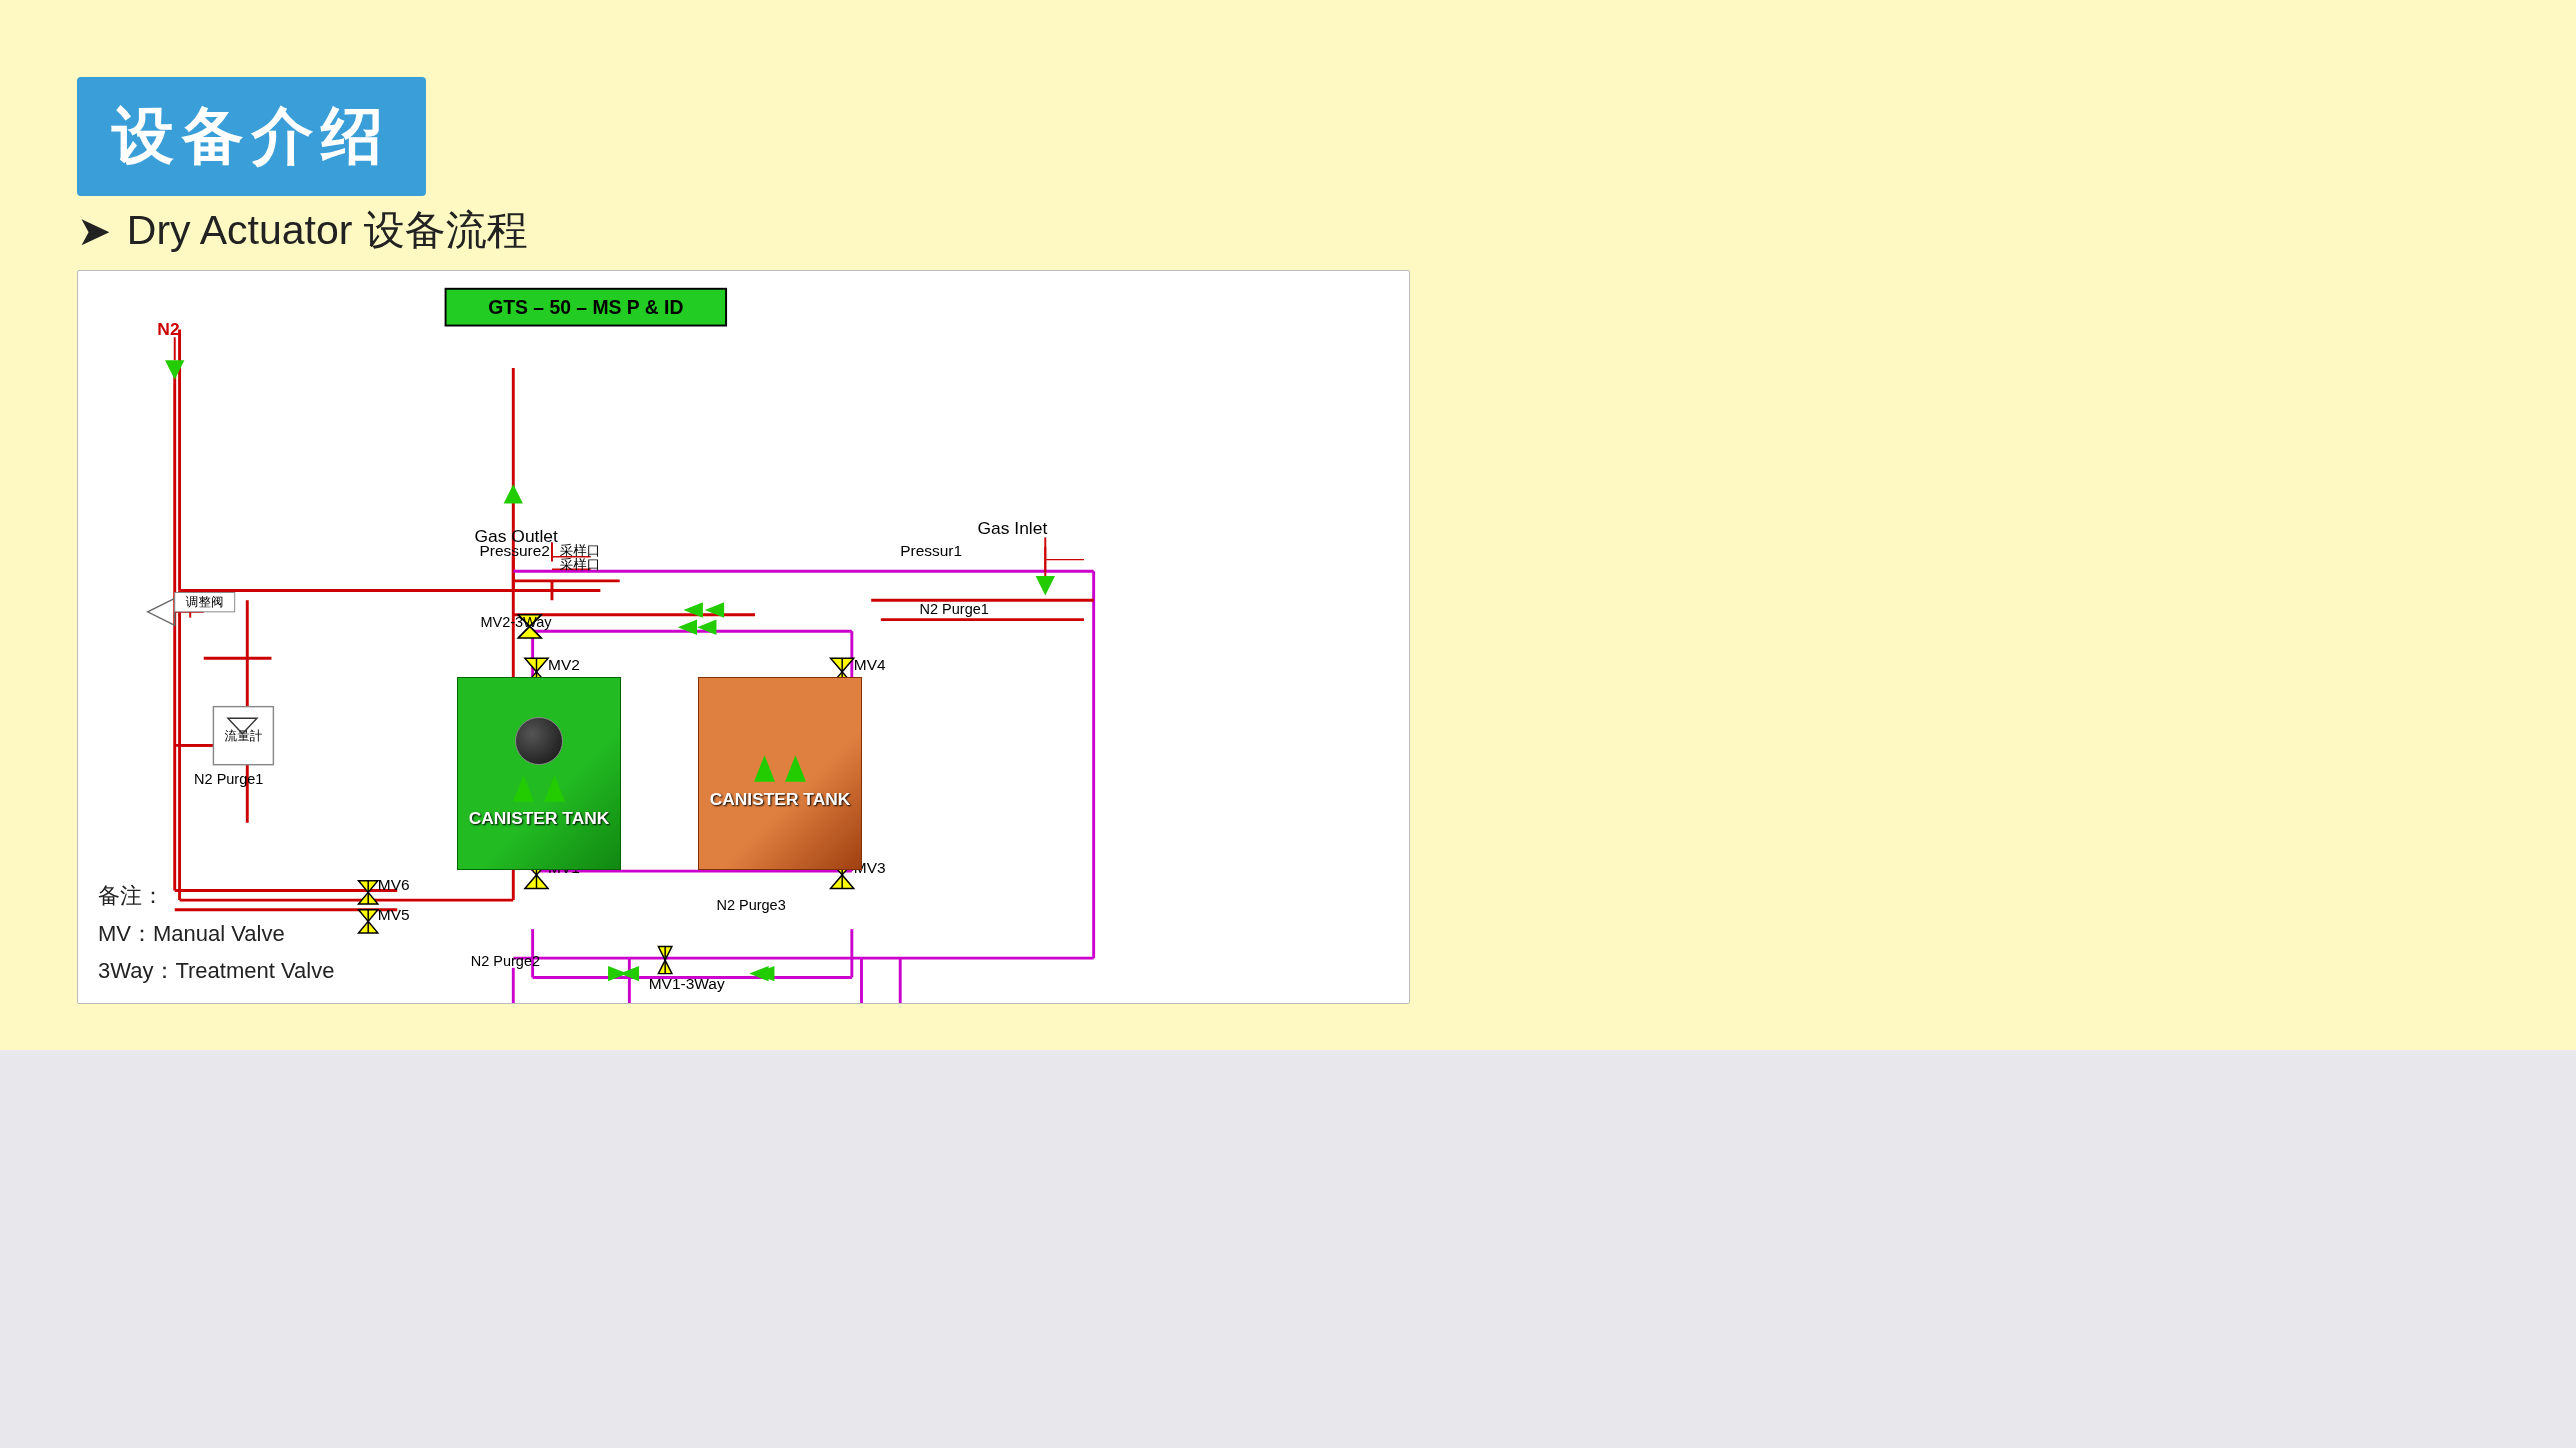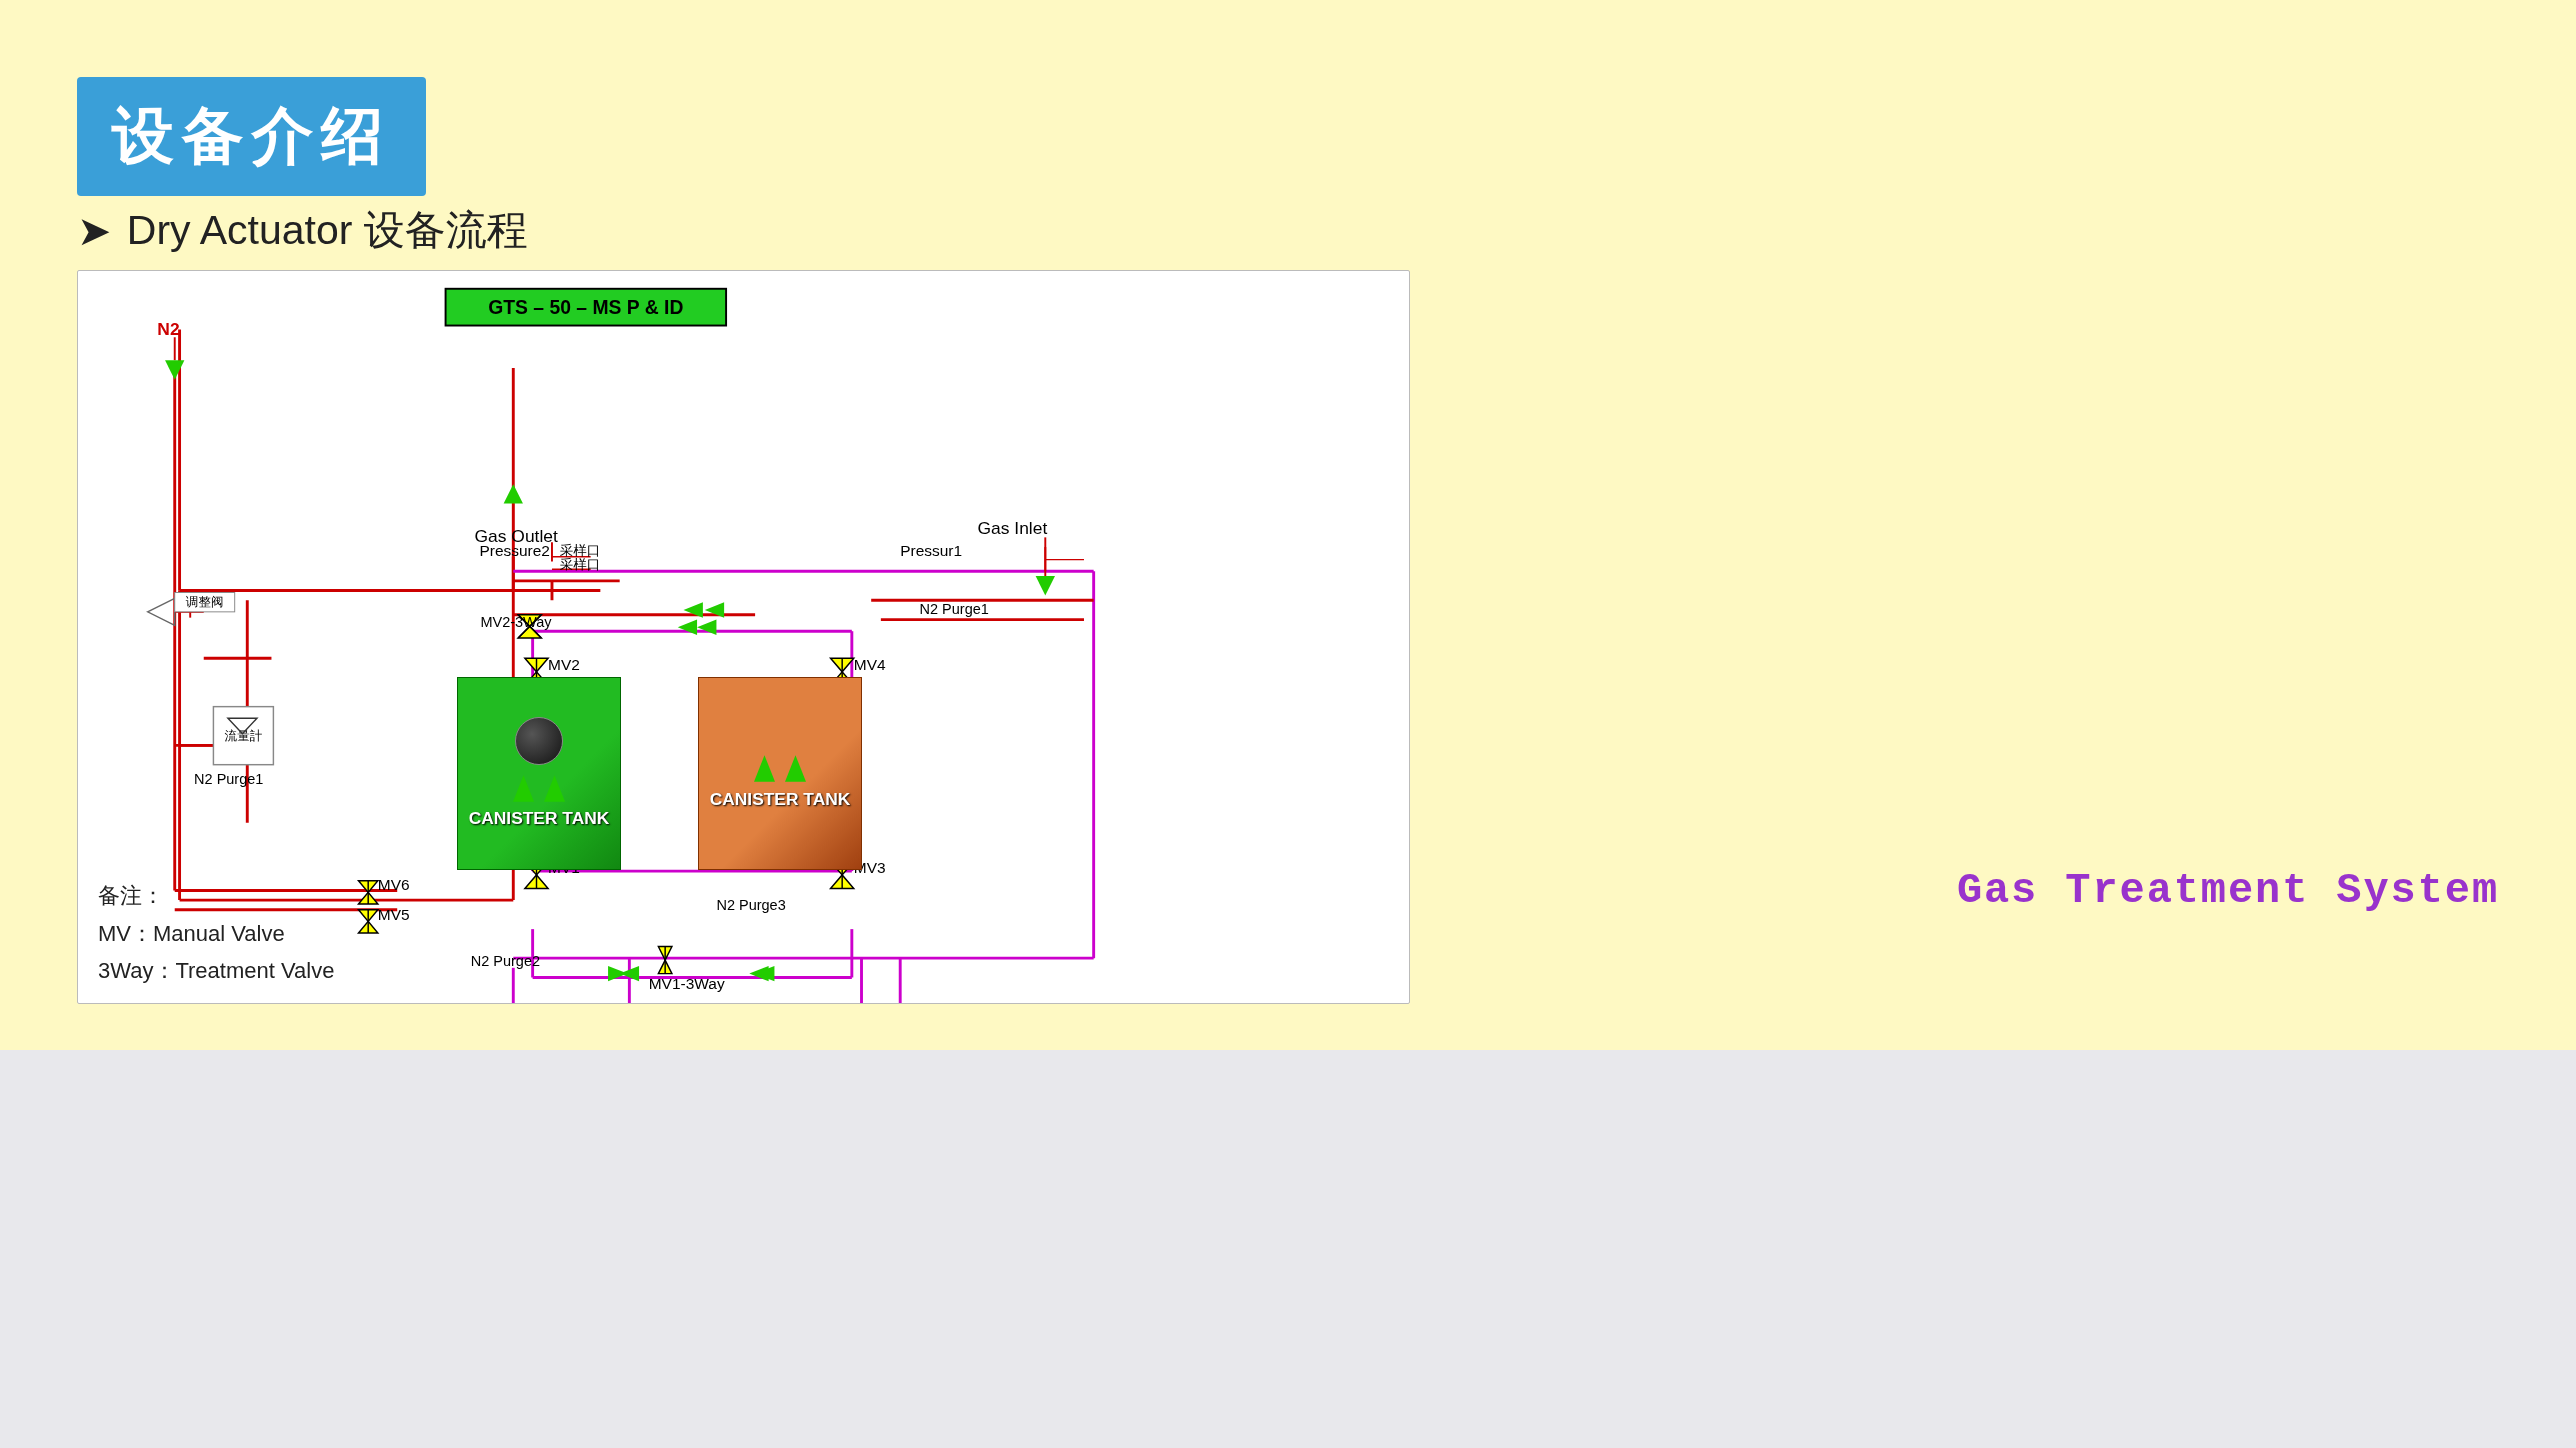--- a/index.html
+++ b/index.html
@@ -365,16 +365,15 @@
     <div class="notes">
       <div>
         <span>备注：</span>
       </div>
       <div>MV：Manual Valve</div>
       <div>3Way：Treatment Valve</div>
     </div>
 
   </div>
 
-  <div class="gas-treatment">Gas Treatment System</div>
 
 </div>
 
 
 </body></html>

